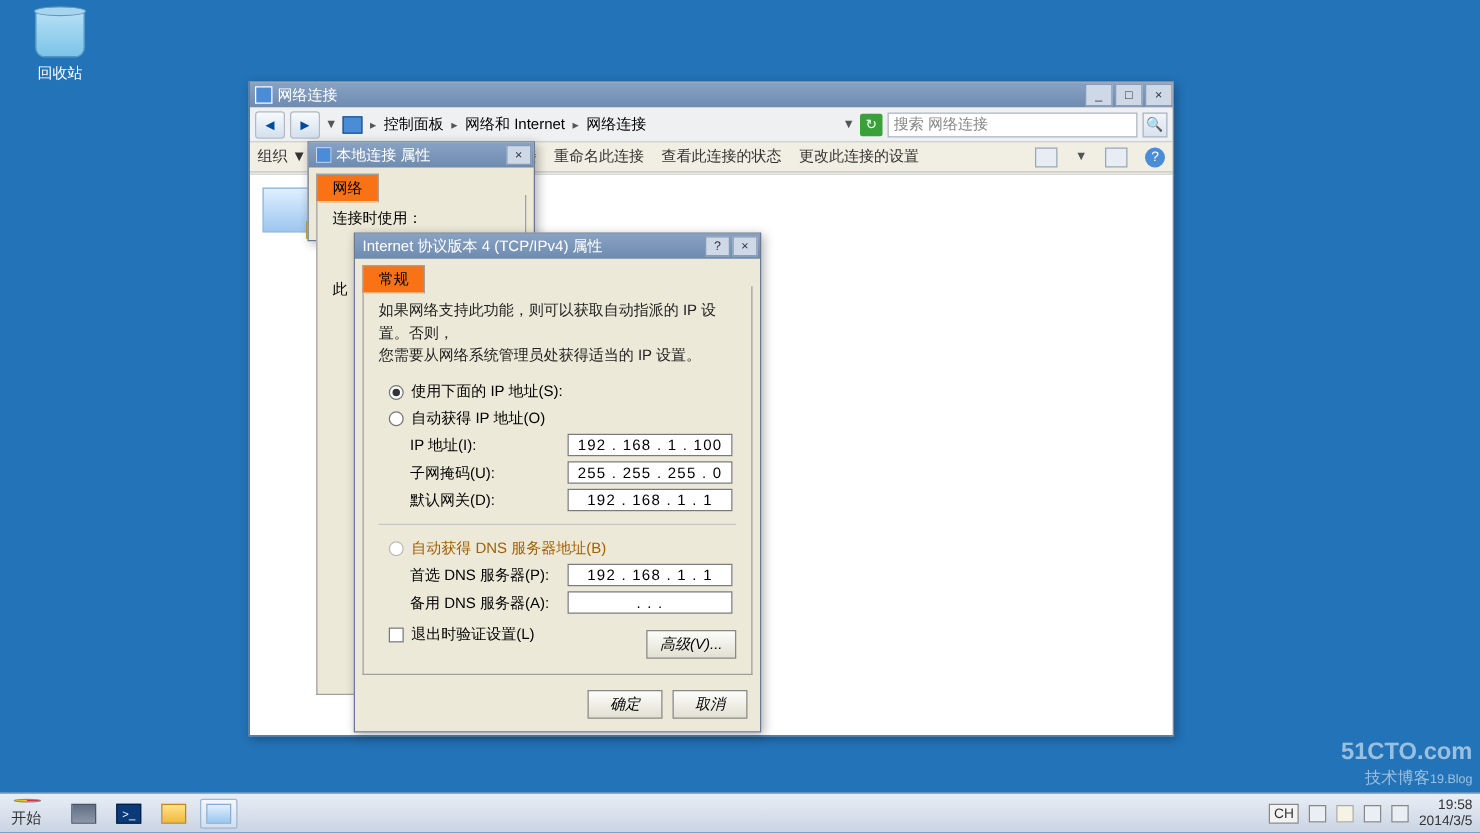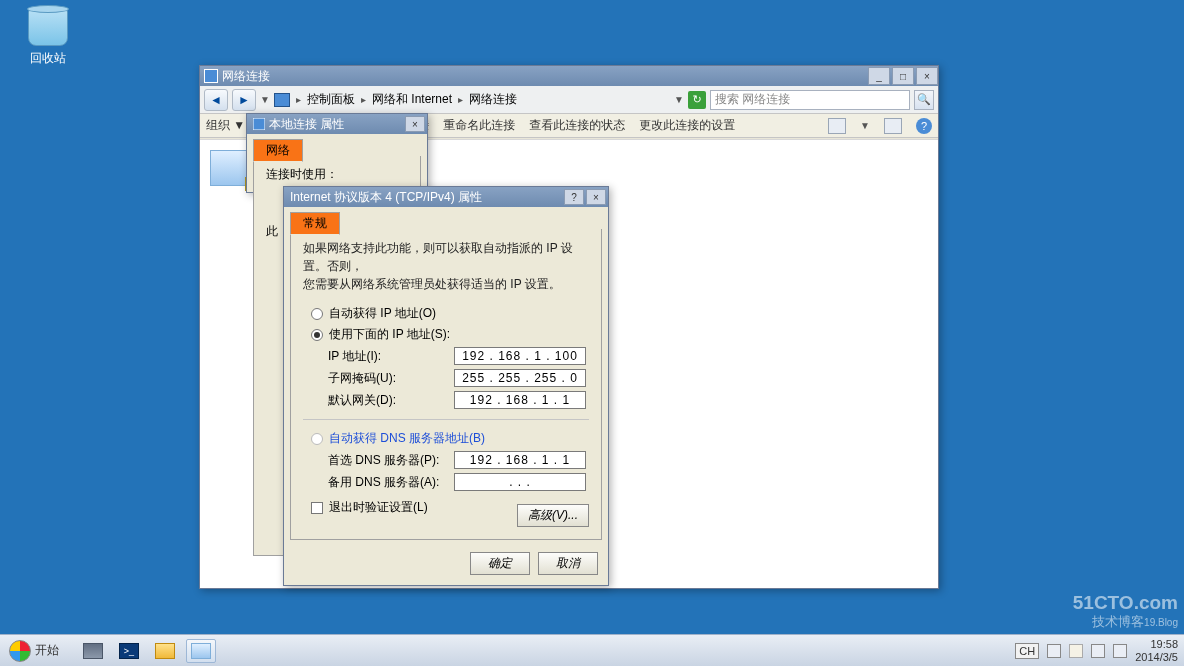--- a/index.html
+++ b/index.html
@@ -50,39 +50,39 @@
 .dlg-props .panel { height: 400px; }
 
 
 .dlg-ip { left: 283px; top: 186px; width: 326px; z-index: 10; }
 .dlg-ip .panel { padding: 10px 12px 12px; }
 .dlg-ip .desc { font-size: 12px; color: #222; line-height: 1.5; margin-bottom: 12px; }
 .dlg-ip .radio-row { display: flex; align-items: center; gap: 6px; margin: 4px 0 4px 8px; }
 .dlg-ip .radio { width: 12px; height: 12px; border: 1px solid #777; border-radius: 50%; display: inline-flex; align-items: center; justify-content: center; background: #fff; }
 .dlg-ip .radio.sel:after { content: ""; width: 6px; height: 6px; background: #333; border-radius: 50%; }
 .dlg-ip .radio.disabled { border-color: #bbb; }
-.dlg-ip .disabled-txt { color: #1d4ed8; }
+.dlg-ip .disabled-txt { color: #a16207; }
 .dlg-ip .field { display: flex; align-items: center; margin: 4px 0 4px 22px; justify-content: center; }
 .dlg-ip .field label { width: 126px; }
 .dlg-ip .ip-input { width: 132px; height: 18px; border: 1px solid #7a7a7a; background: #fff; display: flex; align-items: center; justify-content: center; font-size: 12px; letter-spacing: 1px; color: #000; }
 .dlg-ip .sep { height: 1px; background: #c5c5c5; margin: 10px 0; }
 .dlg-ip .chk-row { display: flex; align-items: center; gap: 6px; margin: 8px 0 8px 8px; }
 .dlg-ip .chk { width: 12px; height: 12px; border: 1px solid #777; background: #fff; }
 .dlg-ip .adv-row { text-align: right; margin-top: -20px; }
 .dlg-ip .btn { display: inline-block; padding: 2px 10px; border: 1px solid #888; background: linear-gradient(#fdfdfb,#e2e0d2); min-width: 60px; text-align: center; font-style: italic; }
 .dlg-ip .btnrow { text-align: right; padding: 6px 10px 10px; display: flex; justify-content: flex-end; gap: 8px; }
 
 
 .watermark { position: absolute; right: 6px; bottom: 36px; color: rgba(255,255,255,.55); font-size: 19px; font-weight: bold; text-align: right; line-height: 1.2; font-family: Arial, sans-serif; }
 .watermark .sub { font-size: 13px; font-weight: normal; }
 .watermark .tiny { font-size: 10px; }
 
 
 .taskbar { position: absolute; left: 0; right: 0; bottom: 0; height: 32px; background: linear-gradient(#e9eef5,#c9d4e3); border-top: 1px solid #9fb1c9; display: flex; align-items: center; }
-.start { height: 26px; margin: 0 4px; padding: 0 10px 0 4px; display: flex; align-items: center; gap: 4px; border: 1px solid transparent; border-radius: 3px; font-size: 12px; color: #333; }
+.start { height: 26px; margin: 0 4px; padding: 0 10px 0 4px; display: flex; align-items: flex-end; gap: 4px; border: 1px solid transparent; border-radius: 3px; font-size: 12px; color: #333; flex-direction: column; }
 .start .orb { width: 22px; height: 22px; border-radius: 50%; background: conic-gradient(#e23 0 25%, #3b3 0 50%, #39e 0 75%, #fc0 0 100%); border: 1px solid #888; }
 .task-icons { display: flex; align-items: center; gap: 6px; margin-left: 4px; }
 .task-icons .ti { width: 30px; height: 24px; border: 1px solid transparent; border-radius: 2px; display: flex; align-items: center; justify-content: center; }
 .task-icons .ti.active { background: linear-gradient(#f4f7fb,#d2dfef); border-color: #9db7d6; }
 .ti .inner { width: 20px; height: 16px; border: 1px solid #6a7a96; background: #dfe8f3; }
 .ti .srv { background: linear-gradient(#626f83,#8b98aa); border-color: #4a5668; }
 .ti .ps { background: #0a3a78; border-color: #02224a; color: #fff; font-size: 9px; display: flex; align-items: center; justify-content: center; }
 .ti .fld { background: linear-gradient(#ffe18a,#f0b93a); border-color: #c08a10; }
 .ti .net { background: linear-gradient(#dfefff,#9cc6ee); border-color: #7eaed9; }
 .tray { margin-left: auto; display: flex; align-items: center; gap: 8px; padding-right: 6px; font-size: 11px; color: #333; }
@@ -177,26 +177,26 @@
   <div class="tabstrip">
     <span class="tab">常规</span>
   </div>
   <div class="panel">
     <div class="desc">
       <span>如果网络支持此功能，则可以获取自动指派的 IP 设置。否则，</span><br>
       <span>您需要从网络系统管理员处获得适当的 IP 设置。</span>
     </div>
 
     <div class="radio-row">
+      <span class="radio sel"></span>
+      <span>使用下面的 IP 地址(S):</span>
+    </div>
+    <div class="radio-row">
       <span class="radio"></span>
       <span>自动获得 IP 地址(O)</span>
-    </div>
-    <div class="radio-row">
-      <span class="radio sel"></span>
-      <span>使用下面的 IP 地址(S):</span>
     </div>
 
     <div class="field">
       <label>IP 地址(I):</label>
       <div class="ip-input">192 . 168 .  1  . 100</div>
     </div>
     <div class="field">
       <label>子网掩码(U):</label>
       <div class="ip-input">255 . 255 . 255 .  0</div>
     </div>

